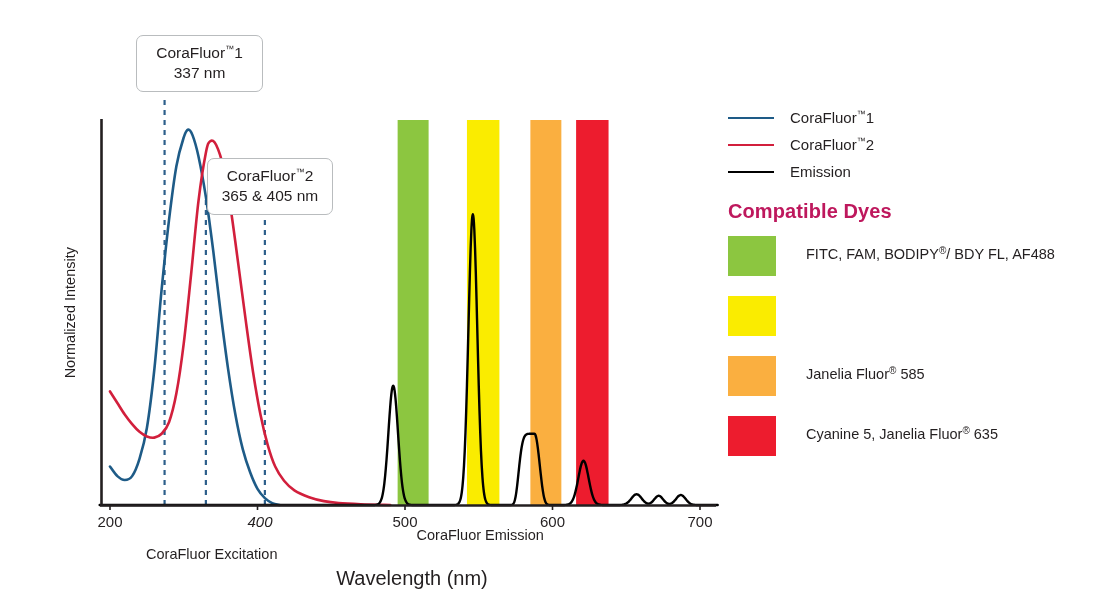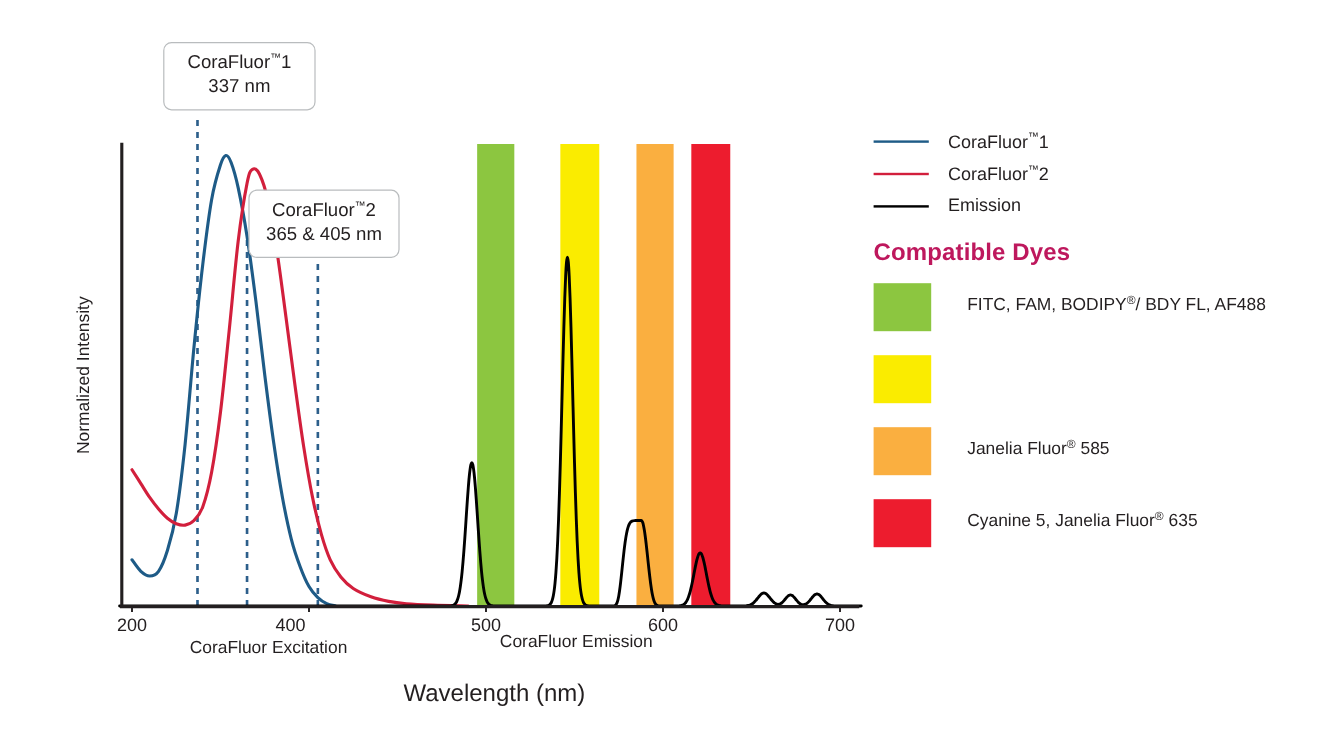--- a/index.html
+++ b/index.html
@@ -105,25 +105,25 @@
     <span class="l1"><span>CoraFluor</span><span class="tm">™</span><span>1</span></span>
     <span class="l2">337 nm</span>
   </div>
   <div class="callout" id="callout2">
     <span class="l1"><span>CoraFluor</span><span class="tm">™</span><span>2</span></span>
     <span class="l2">365 &amp; 405 nm</span>
   </div>
 
   <div id="axistext">
       <div class="axnum" style="left: 110px; top: 513px;">200</div>
-      <div class="axnum" style="left: 242px; top: 513px;">400</div>
+      <div class="axnum" style="left: 260px; top: 513px; font-style: italic;">400</div>
       <div class="axnum" style="left: 405px; top: 513px;">500</div>
       <div class="axnum" style="left: 552.5px; top: 513px;">600</div>
       <div class="axnum" style="left: 700px; top: 513px;">700</div>
-      <div class="axcap" style="left: 211.775px; top: 532px; margin-left: 12px;">CoraFluor Excitation</div>
+      <div class="axcap" style="left: 211.775px; top: 546px;">CoraFluor Excitation</div>
       <div class="axcap" style="left: 480.225px; top: 527px;">CoraFluor Emission</div>
     </div>
   <div id="xlabel">Wavelength (nm)</div>
   <div id="ylabel">Normalized Intensity</div>
 
   <div id="legend">
       <div class="lgrow">
         <span class="lgline" style="border-top-color: rgb(30, 91, 135);"></span>
         <span class="lgtext"><span>CoraFluor</span><span class="tm">™</span><span>1</span></span>
       </div>

